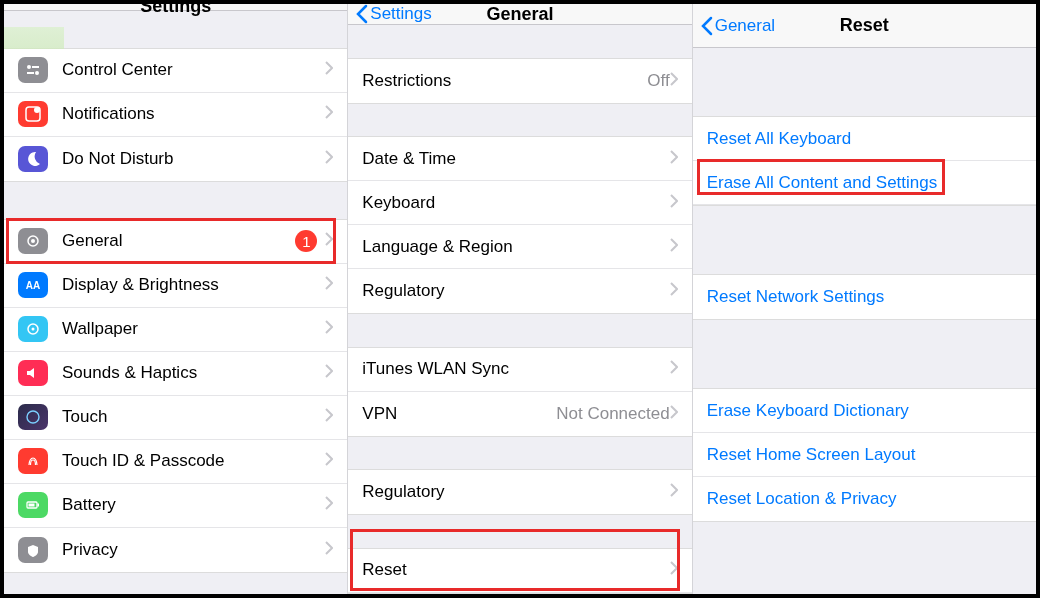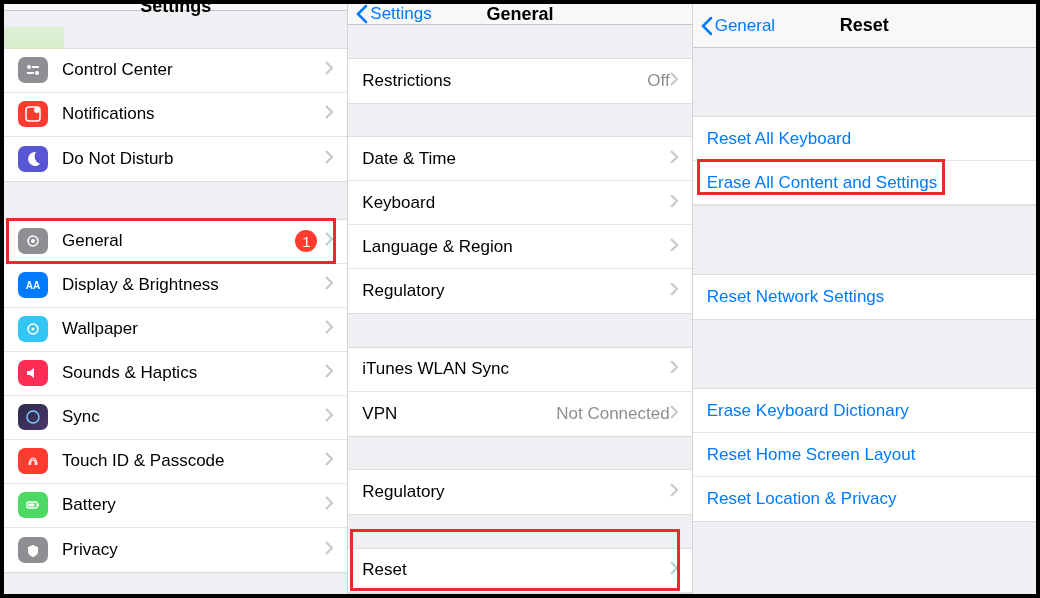--- a/index.html
+++ b/index.html
@@ -202,21 +202,21 @@
         <span class="chev"><svg width="8" height="14" viewBox="0 0 8 14">
               <path d="M1 1l6 6-6 6" stroke="#c7c7cc" stroke-width="2" fill="none"></path>
             </svg></span>
       </div>
       <div class="row">
         <div class="icon" style="background:linear-gradient(135deg,#2b2b4a,#4b356b)">
             <svg width="18" height="18" viewBox="0 0 18 18">
               <circle cx="9" cy="9" r="6" fill="none" stroke="#7bd0ff" stroke-width="1.4"></circle>
             </svg>
           </div>
-        <div class="label">Sync</div>
+        <div class="label">Touch</div>
         <span class="chev"><svg width="8" height="14" viewBox="0 0 8 14">
               <path d="M1 1l6 6-6 6" stroke="#c7c7cc" stroke-width="2" fill="none"></path>
             </svg></span>
       </div>
       <div class="row">
         <div class="icon" style="background:#ff3b30">
             <svg width="18" height="18" viewBox="0 0 18 18">
               <path d="M5 13c0-4 2-7 4-7s4 3 4 7" fill="none" stroke="#fff" stroke-width="1.2"></path>
               <path d="M6.5 13c0-3 1-5 2.5-5s2.5 2 2.5 5" fill="none" stroke="#fff" stroke-width="1.2"></path>
             </svg>

